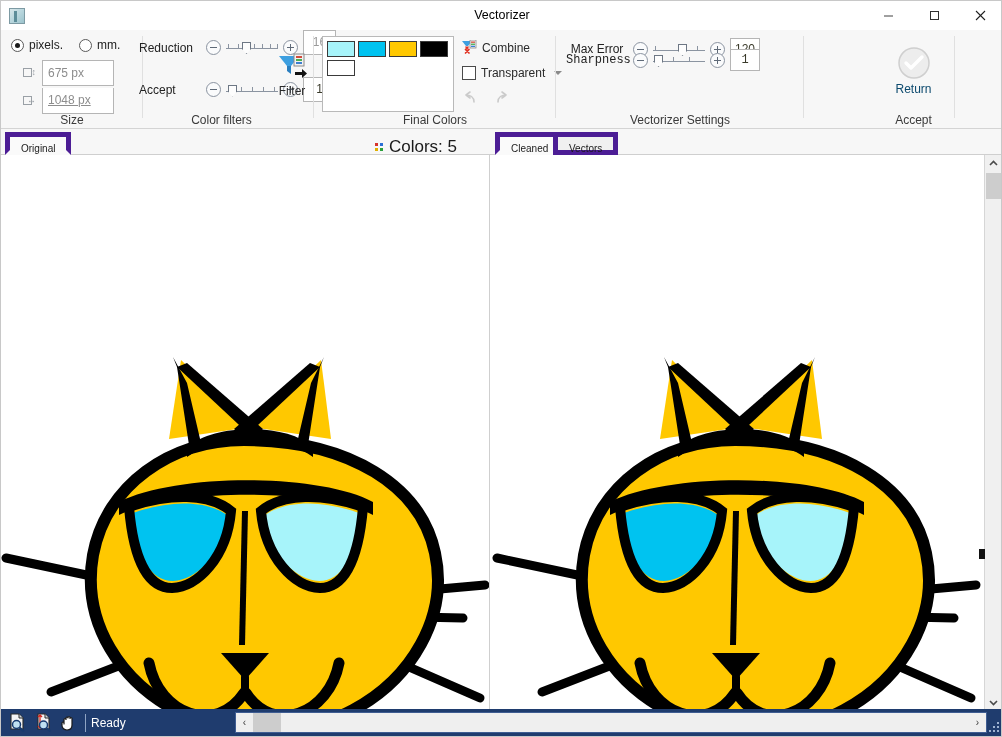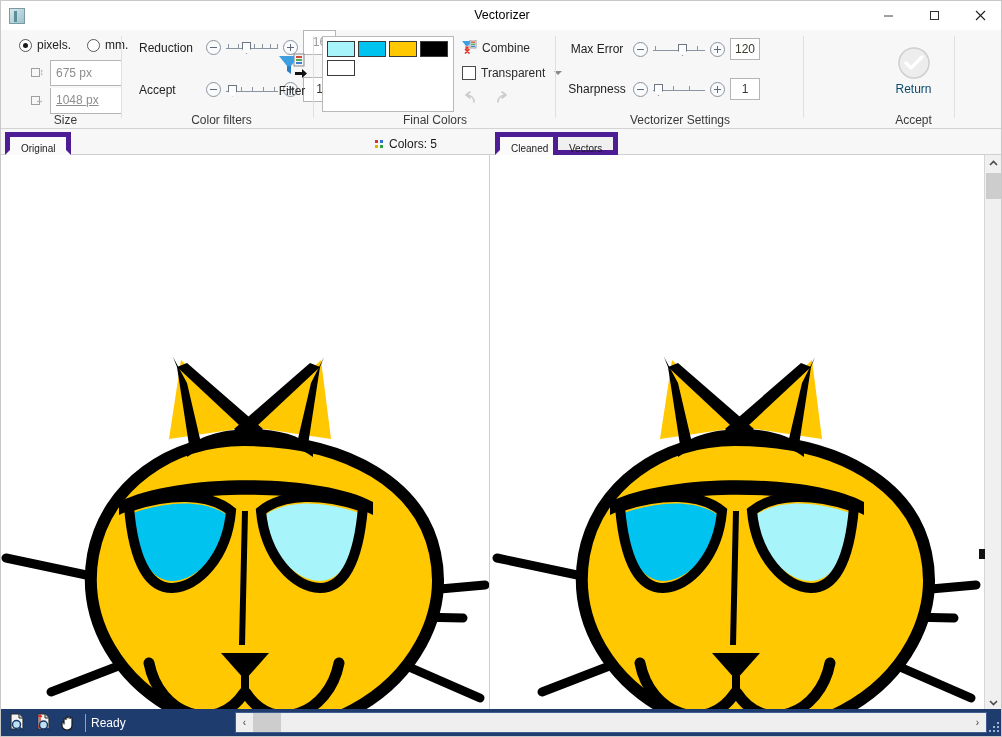--- a/index.html
+++ b/index.html
@@ -61,21 +61,21 @@
   .rgroup .sep {
     position: absolute; right: 0; top: 6px;
     width: 1px; height: 82px; background: #e0e0e0;
   }
   .glabel {
     position: absolute; bottom: 2px; left: 0; width: 100%;
     text-align: center; font-size: 12px; color: #3a3a3a;
   }
 
   
-  #g-size { left: 8px; width: 113px; }
+  #g-size { left: 0; width: 142px; }
   .radio-row { position: absolute; left: 10px; top: 8px; display: flex; gap: 16px; }
   .radio-item { display: flex; align-items: center; gap: 5px; font-size: 12px; color: #222; cursor: default; }
   .radio-dot {
     width: 13px; height: 13px; border-radius: 50%;
     border: 1px solid #5a5a5a; background: #fff;
     display: inline-block; position: relative; flex: none;
   }
   .radio-dot.on::after {
     content: ""; position: absolute; left: 3px; top: 3px;
     width: 5px; height: 5px; border-radius: 50%; background: #1a1a1a;
@@ -164,21 +164,21 @@
     width: 0; height: 0; border-left: 4px solid transparent;
     border-right: 4px solid transparent; border-top: 4px solid #8a8a8a;
     margin-left: 4px;
   }
   .undoredo { position: absolute; left: 148px; top: 60px; display: flex; gap: 14px; }
   .ur-ico { font-size: 16px; color: #c9c9c9; line-height: 16px; }
 
   
   #g-vset { left: 555px; width: 248px; }
   .sl-row.v1 { top: 8px; }
-  .sl-row.v2 { top: 48px; }
+  .sl-row.v2 { top: 19px; font-family: Liberation Mono, monospace; }
   .sl-row.v3 { top: 56px; }
   #g-vset .sl-lab { width: 62px; text-align: center; }
   #g-vset .numbox { width: 30px; height: 22px; line-height: 20px; }
 
   
   #g-vect { left: 803px; width: 73px; }
   #g-accept { left: 876px; width: 126px; }
   #g-accept .sep2 { position: absolute; right: 48px; top: 6px; width: 1px; height: 82px; background: #e0e0e0; }
 
   
@@ -201,21 +201,21 @@
   .tab.inactive { background: #f0f0f0; }
 
   .panes { position: absolute; left: 0; top: 26px; width: 1002px; height: 556px; }
   .pane { position: absolute; top: 0; height: 556px; background: #fff; overflow: hidden; }
   #pane-left { left: 0; width: 489px; border-right: 1px solid #cfcfcf; }
   #pane-right { left: 490px; width: 490px; }
 
   .colors-ind {
     position: absolute; left: 374px; top: 136px;
     display: flex; align-items: center; gap: 5px;
-    font-size: 12px; color: #1a1a1a;
+    font-size: 17px; color: #1a1a1a;
   }
   .dotgrid { width: 9px; height: 9px; position: relative; }
   .dotgrid i { position: absolute; width: 3px; height: 3px; }
 
   
   .vscroll {
     position: absolute; right: 0; top: 154px;
     width: 17px; height: 556px; background: #f0f0f0;
     border-left: 1px solid #d6d6d6;
   }

